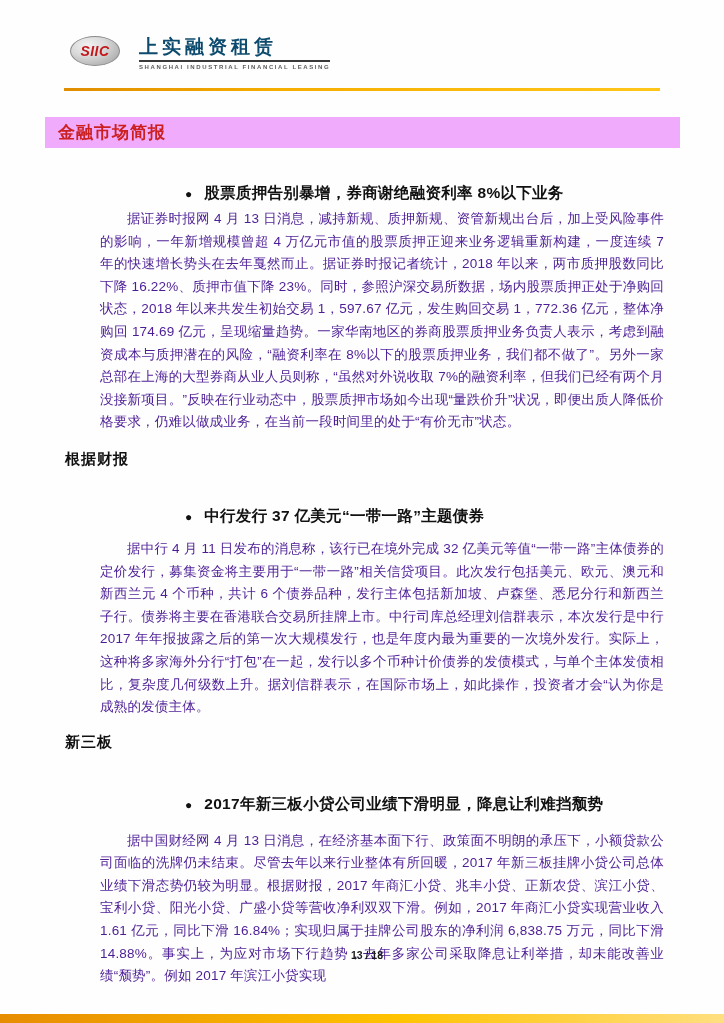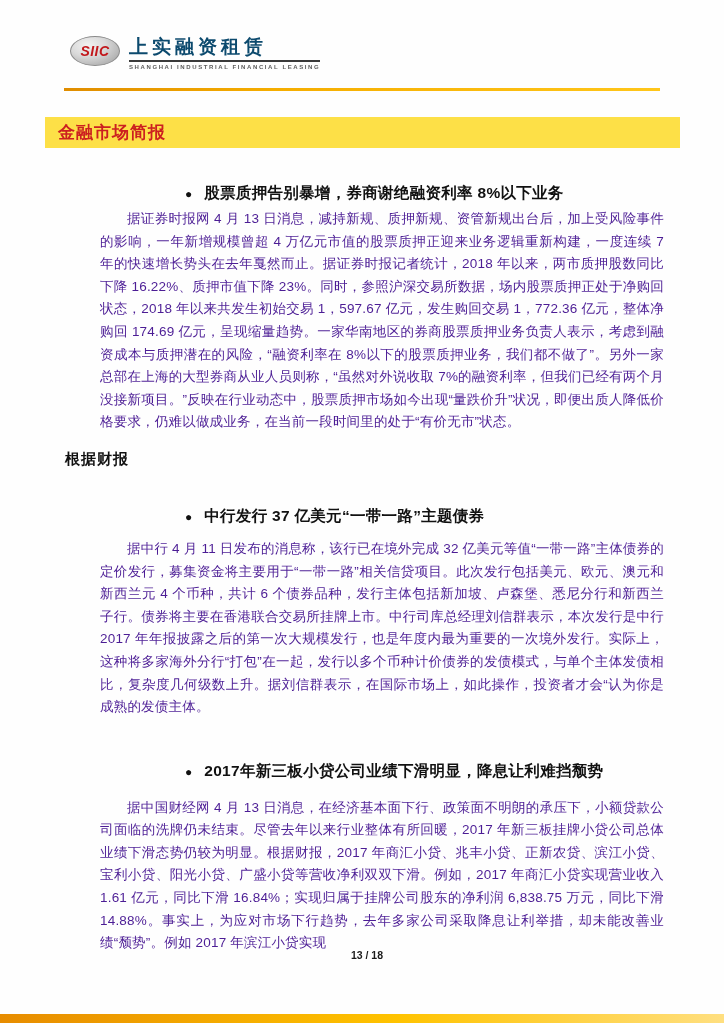--- a/index.html
+++ b/index.html
@@ -10,21 +10,21 @@
     position: relative;
     width: 724px;
     height: 1023px;
     margin: 0 auto;
     background: #fefefe;
     overflow: hidden;
   }
 
   
   .header { position: absolute; top: 36px; left: 70px; }
-  .logo-row { display: flex; align-items: flex-start; gap: 9px; }
+  .logo-row { display: flex; align-items: flex-start; gap: 19px; }
   .logo-mark {
     width: 50px; height: 30px;
     border-radius: 50%;
     background: radial-gradient(ellipse at 35% 30%, #f2f2f2 0%, #d9d9d9 40%, #9b9b9b 100%);
     border: 1px solid #8a8a8a;
     display: flex; align-items: center; justify-content: center;
     font-style: italic; font-weight: bold;
     color: #c2181c; font-size: 14px; letter-spacing: 0.5px;
   }
   .logo-text { display: flex; flex-direction: column; }
@@ -40,21 +40,21 @@
     font-weight: 600;
   }
   .header-rule {
     position: absolute; top: 88px; left: 64px; width: 596px; height: 3px;
     background: linear-gradient(90deg, #e08d00 0%, #f5ad00 35%, #ffc61a 100%);
   }
 
   
   .banner {
     position: absolute; top: 117px; left: 45px; width: 635px; height: 31px;
-    background: #fde047;
+    background: #f0abfc;
     display: flex; align-items: center;
     padding-left: 13px;
   }
   .banner-title {
     color: #cc2020; font-size: 17px; font-weight: bold; letter-spacing: 1px;
   }
 
   
   .content {
     position: absolute; top: 152px; left: 65px; right: 60px;
@@ -130,20 +130,21 @@
     <div class="section sec-bond">
       <div class="section-title">根据财报</div>
       <div class="headline">
         <span class="bullet">●</span>
         <span class="headline-text">中行发行 37 亿美元“一带一路”主题债券</span>
       </div>
       <p class="body-text">据中行 4 月 11 日发布的消息称，该行已在境外完成 32 亿美元等值“一带一路”主体债券的定价发行，募集资金将主要用于“一带一路”相关信贷项目。此次发行包括美元、欧元、澳元和新西兰元 4 个币种，共计 6 个债券品种，发行主体包括新加坡、卢森堡、悉尼分行和新西兰子行。债券将主要在香港联合交易所挂牌上市。中行司库总经理刘信群表示，本次发行是中行 2017 年年报披露之后的第一次大规模发行，也是年度内最为重要的一次境外发行。实际上，这种将多家海外分行“打包”在一起，发行以多个币种计价债券的发债模式，与单个主体发债相比，复杂度几何级数上升。据刘信群表示，在国际市场上，如此操作，投资者才会“认为你是成熟的发债主体。</p>
     </div>
 
     <div class="section sec-neeq">
+      <div class="section-title">新三板</div>
       <div class="headline">
         <span class="bullet">●</span>
         <span class="headline-text">2017年新三板小贷公司业绩下滑明显，降息让利难挡颓势</span>
       </div>
       <p class="body-text">据中国财经网 4 月 13 日消息，在经济基本面下行、政策面不明朗的承压下，小额贷款公司面临的洗牌仍未结束。尽管去年以来行业整体有所回暖，2017 年新三板挂牌小贷公司总体业绩下滑态势仍较为明显。根据财报，2017 年商汇小贷、兆丰小贷、正新农贷、滨江小贷、宝利小贷、阳光小贷、广盛小贷等营收净利双双下滑。例如，2017 年商汇小贷实现营业收入 1.61 亿元，同比下滑 16.84%；实现归属于挂牌公司股东的净利润 6,838.75 万元，同比下滑 14.88%。事实上，为应对市场下行趋势，去年多家公司采取降息让利举措，却未能改善业绩“颓势”。例如 2017 年滨江小贷实现</p>
     </div>
 
   </div>
 
   <div class="page-number">13 / 18</div>

